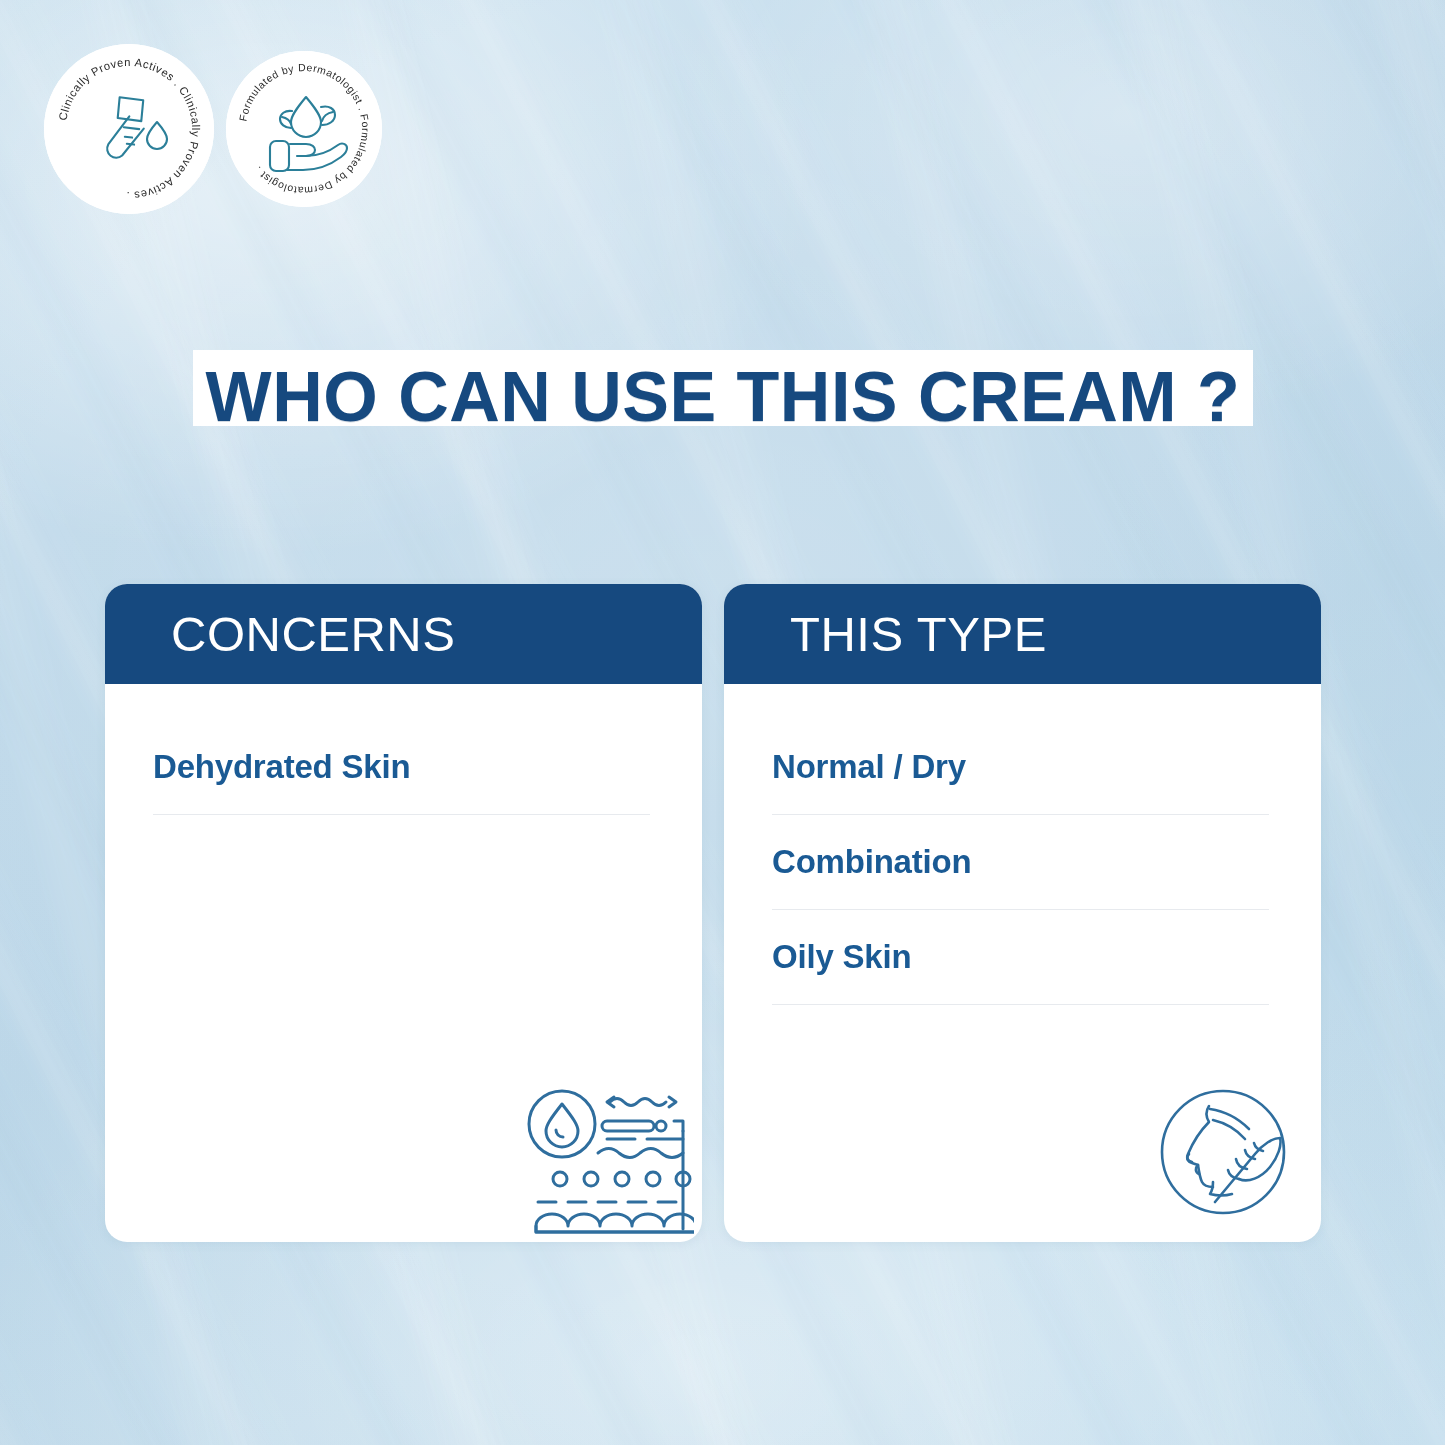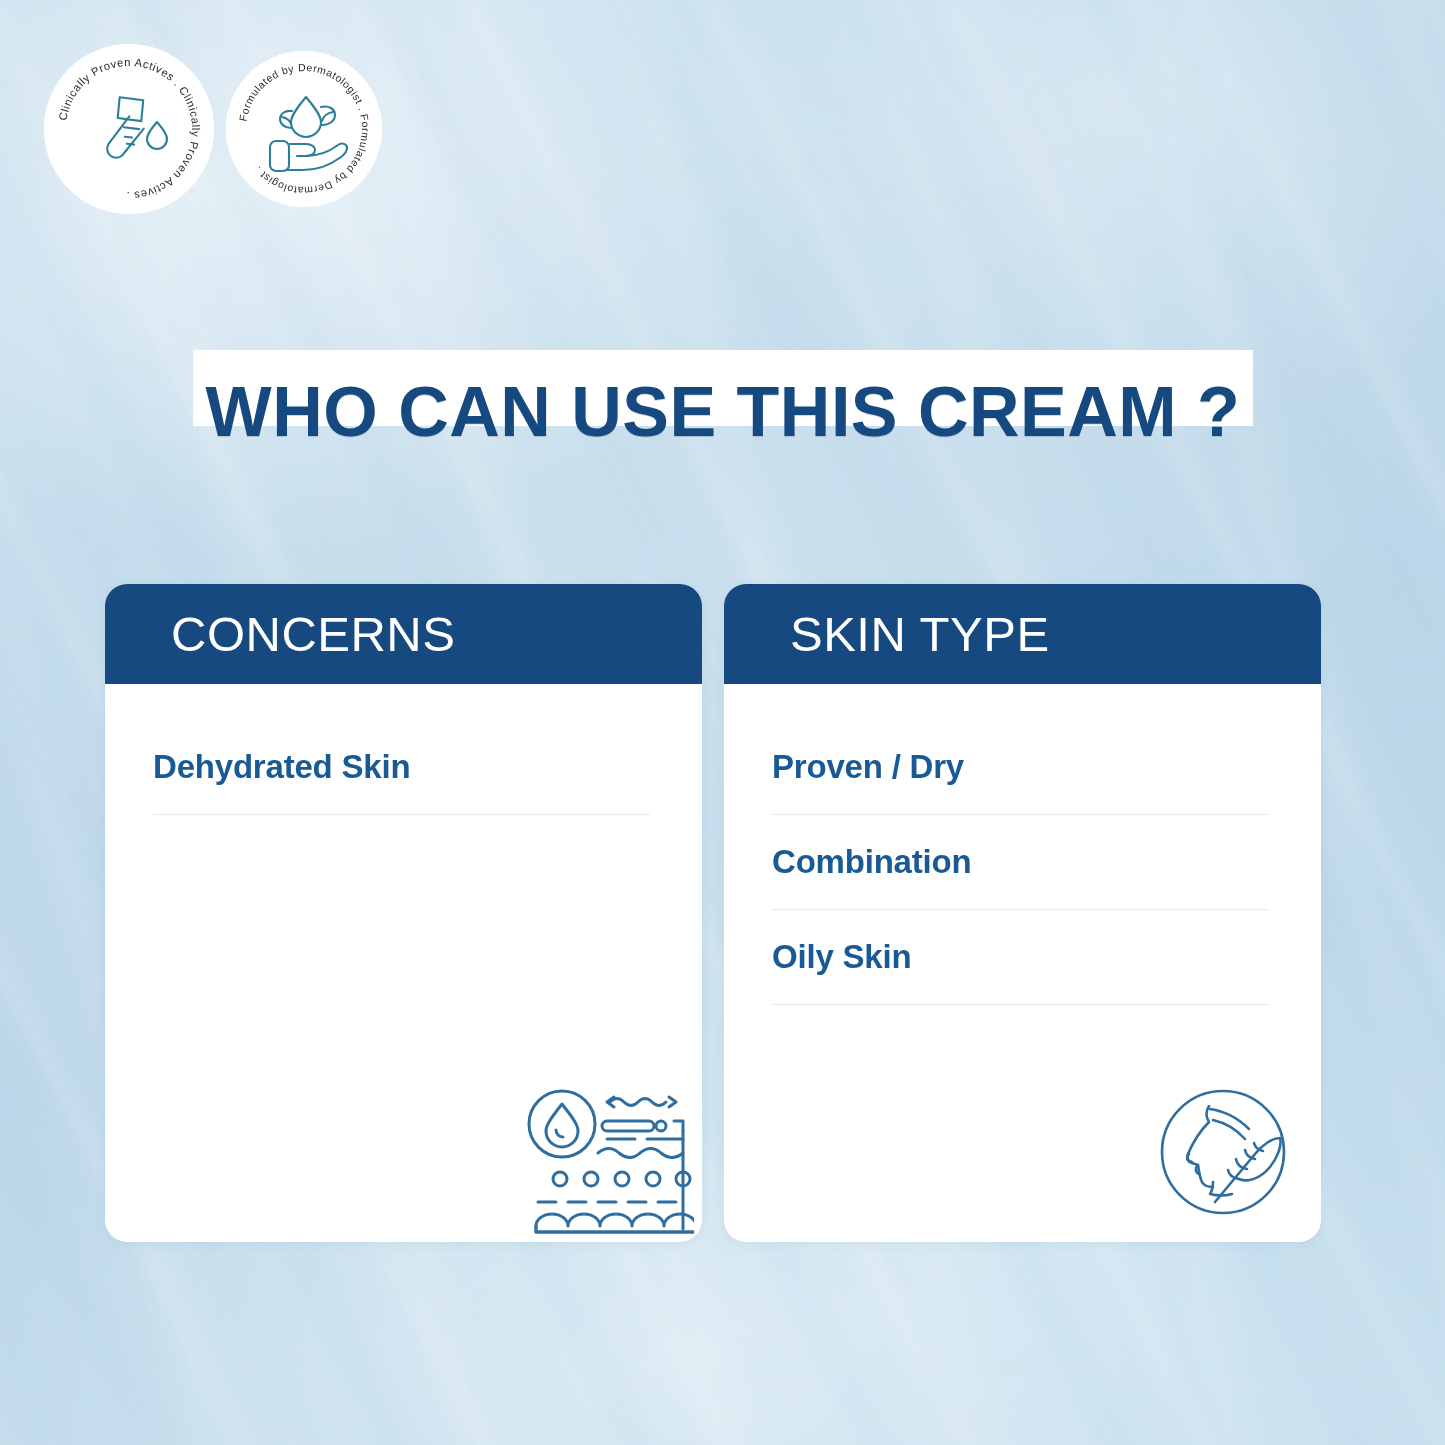--- a/index.html
+++ b/index.html
@@ -109,21 +109,21 @@
     position: absolute;
     left: 193px;
     top: 350px;
     width: 1060px;
     height: 76px;
     background: #ffffff;
   }
   .title-text {
     position: absolute;
     left: 193px;
-    top: 347px;
+    top: 332px;
     width: 1060px;
     height: 130px;
     display: flex;
     align-items: center;
     justify-content: center;
     font-size: 70px;
     font-weight: 700;
     color: #16497f;
     letter-spacing: 0.5px;
     white-space: nowrap;
@@ -311,25 +311,25 @@
               <path d="M 22 152 v -6 a 16 12 0 0 1 32 0 a 16 12 0 0 1 32 0 a 16 12 0 0 1 32 0 a 16 12 0 0 1 32 0 a 16 12 0 0 1 32 0 v 6 Z"></path>
               <path d="M 22 146 v 6 h 160 v -6"></path>
             </g>
           </svg>
         </div>
       </div>
     </div>
 
     <div class="card">
       <div class="card-header">
-        <span class="card-header-title">SKIN TYPE</span>
+        <span class="card-header-title">THIS TYPE</span>
       </div>
       <div class="card-body">
         <div class="item-row">
-          <span class="item-label">Proven / Dry</span>
+          <span class="item-label">Normal / Dry</span>
         </div>
         <div class="item-row">
           <span class="item-label">Combination</span>
         </div>
         <div class="item-row">
           <span class="item-label">Oily Skin</span>
         </div>
 
         <div class="card-icon card-icon-face">
           <svg viewBox="0 0 152 152" xmlns="http://www.w3.org/2000/svg">

